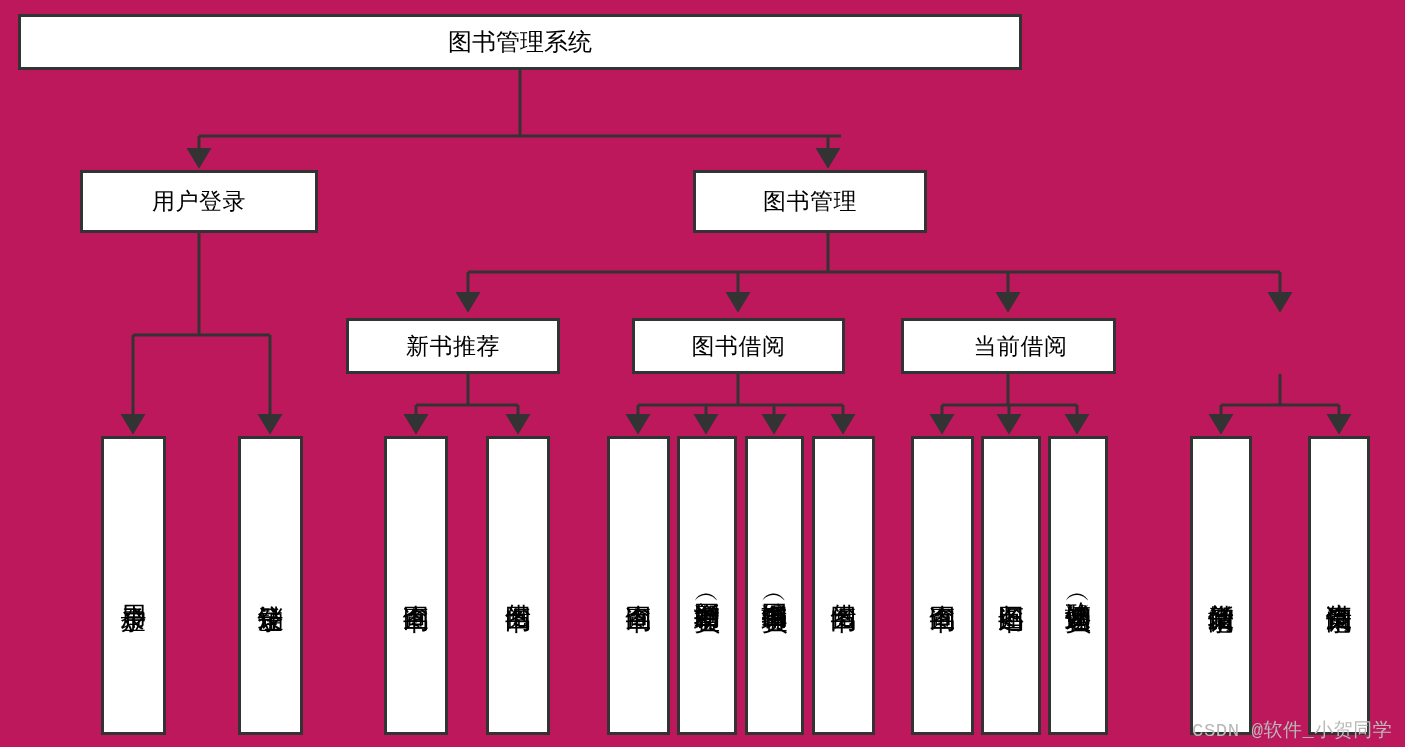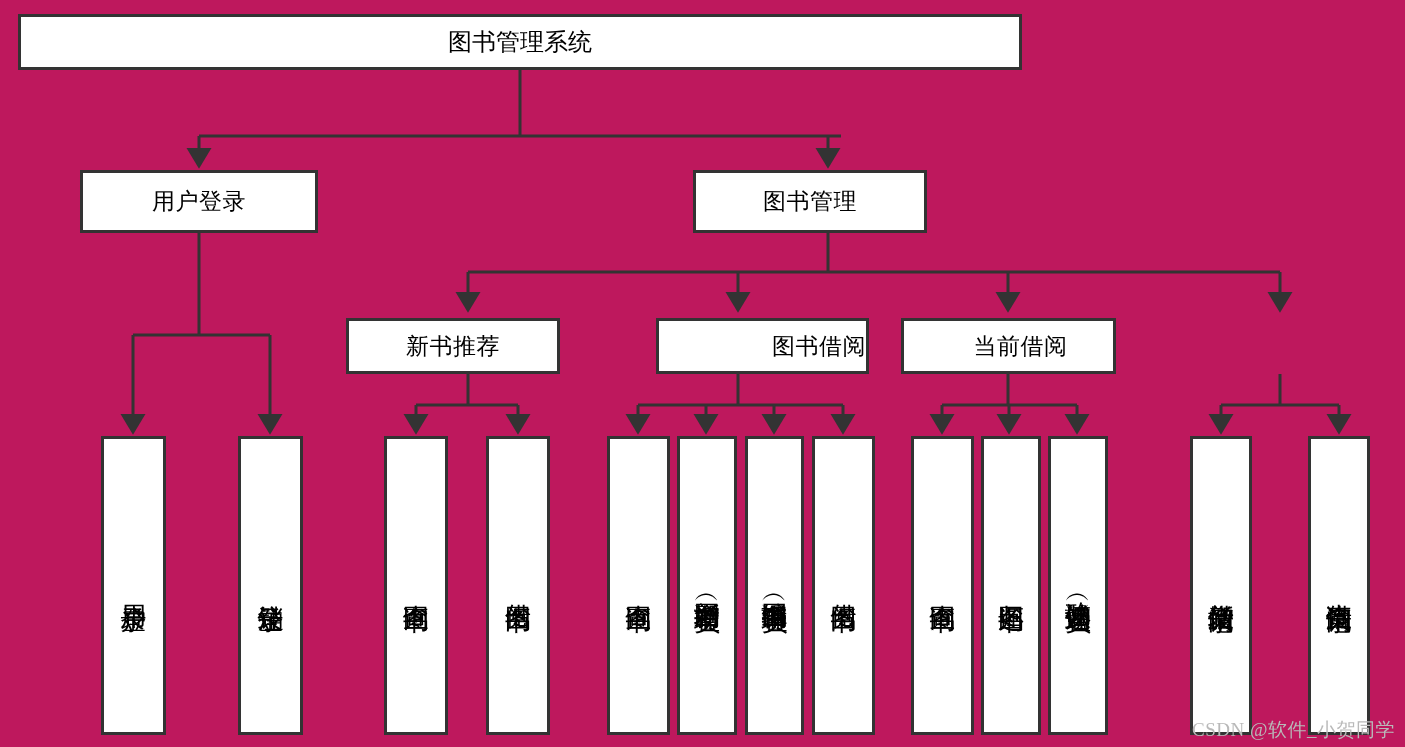--- a/index.html
+++ b/index.html
@@ -59,21 +59,21 @@
     letter-spacing: 1px;
     white-space: nowrap;
     color: #000000;
   }
   .watermark {
     position: absolute;
     font-size: 19px;
     color: #b9b9b9;
     white-space: nowrap;
     letter-spacing: 0.5px;
-    font-family: Liberation Serif, serif;
+    font-family: Liberation Mono, monospace;
   }
 </style>
 </head>
 <body>
 
 <div id="canvas">
 
   <svg id="edges" viewBox="0 0 1405 747">
     <defs>
       <marker id="arrowhead" markerWidth="10" markerHeight="10" refX="3.4" refY="4.2" orient="auto" markerUnits="strokeWidth">
@@ -133,21 +133,21 @@
   </div>
 
   <div class="node h" style="left:693px; top:170px; width:234px; height:63px;">
     <span>图书管理</span>
   </div>
 
   <div class="node h" style="left:346px; top:318px; width:214px; height:56px;">
     <span>新书推荐</span>
   </div>
 
-  <div class="node h" style="left:656px; top:318px; width:213px; height:56px;justify-content:flex-end;">
+  <div class="node h" style="left:632px; top:318px; width:213px; height:56px;">
     <span>图书借阅</span>
   </div>
 
   <div class="node h" style="left:901px; top:318px; width:215px; height:56px;padding-left:24px;">
     <span>当前借阅</span>
   </div>
 
 
   <div class="node v" style="left:101px; top:436px; width:65px; height:299px;">
     <span class="vtext">用户登录</span>

